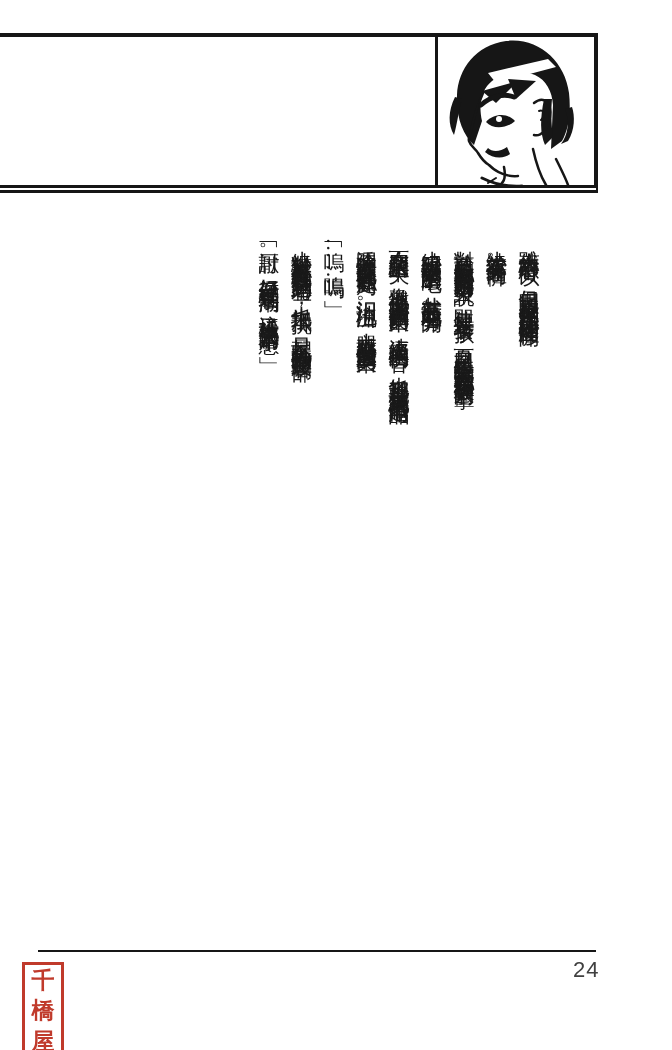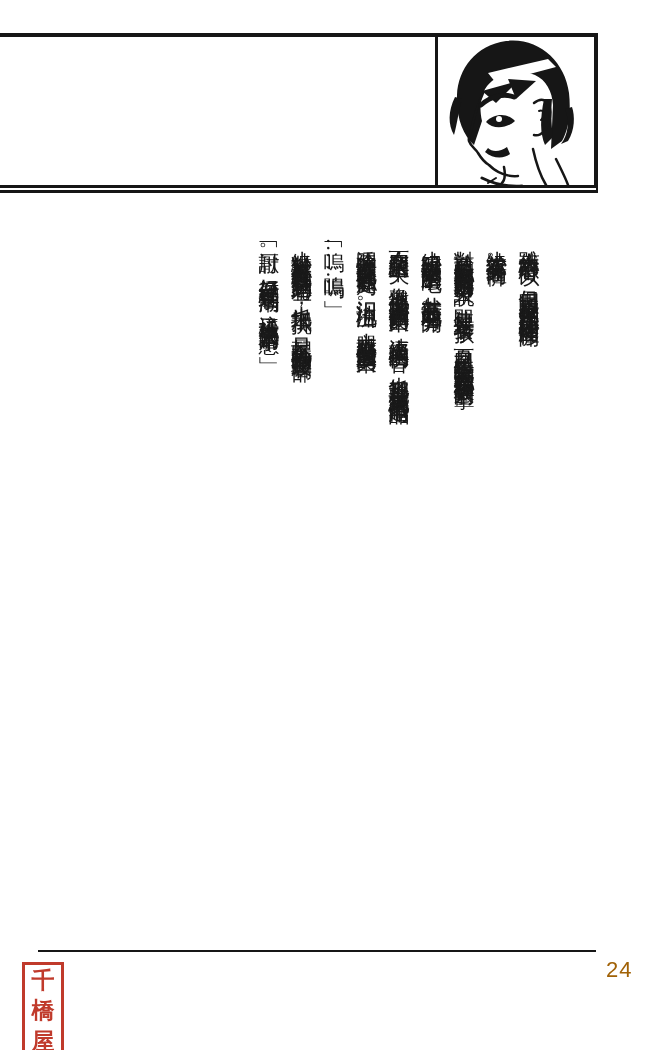--- a/index.html
+++ b/index.html
@@ -63,25 +63,25 @@
   .bottom-rule {
     position: absolute;
     left: 38px;
     top: 950px;
     width: 558px;
     height: 2px;
     background: #161616;
   }
   .page-number {
     position: absolute;
-    left: 606px;
+    left: 573px;
     top: 957px;
     font-size: 22px;
     font-family: "Liberation Sans", "DejaVu Sans", sans-serif;
-    color: #a16207;
+    color: #404040;
     letter-spacing: 1px;
   }
   .seal {
     position: absolute;
     left: 22px;
     top: 962px;
     width: 36px;
     height: 92px;
     border: 3px solid #c03a2b;
     display: flex;

